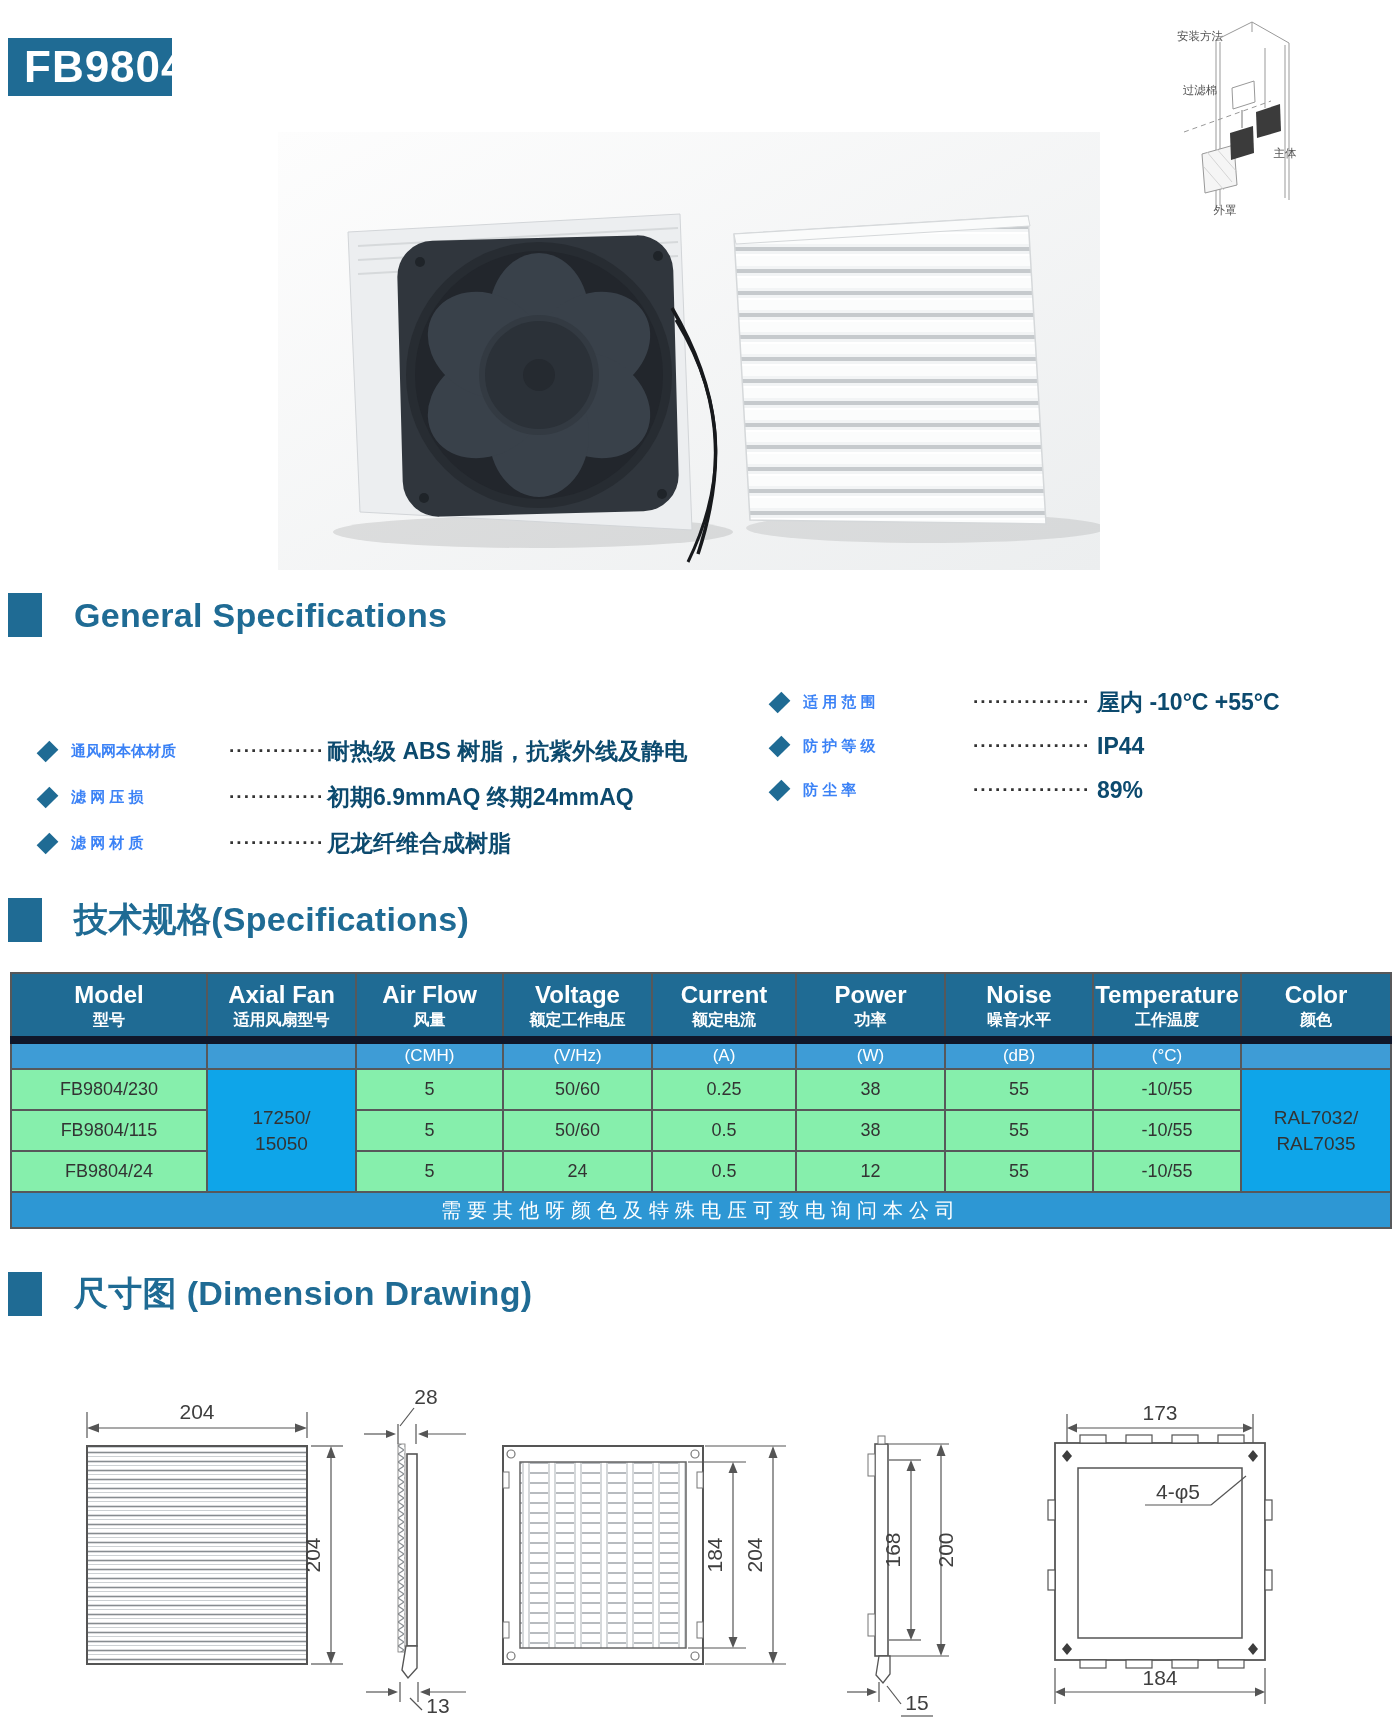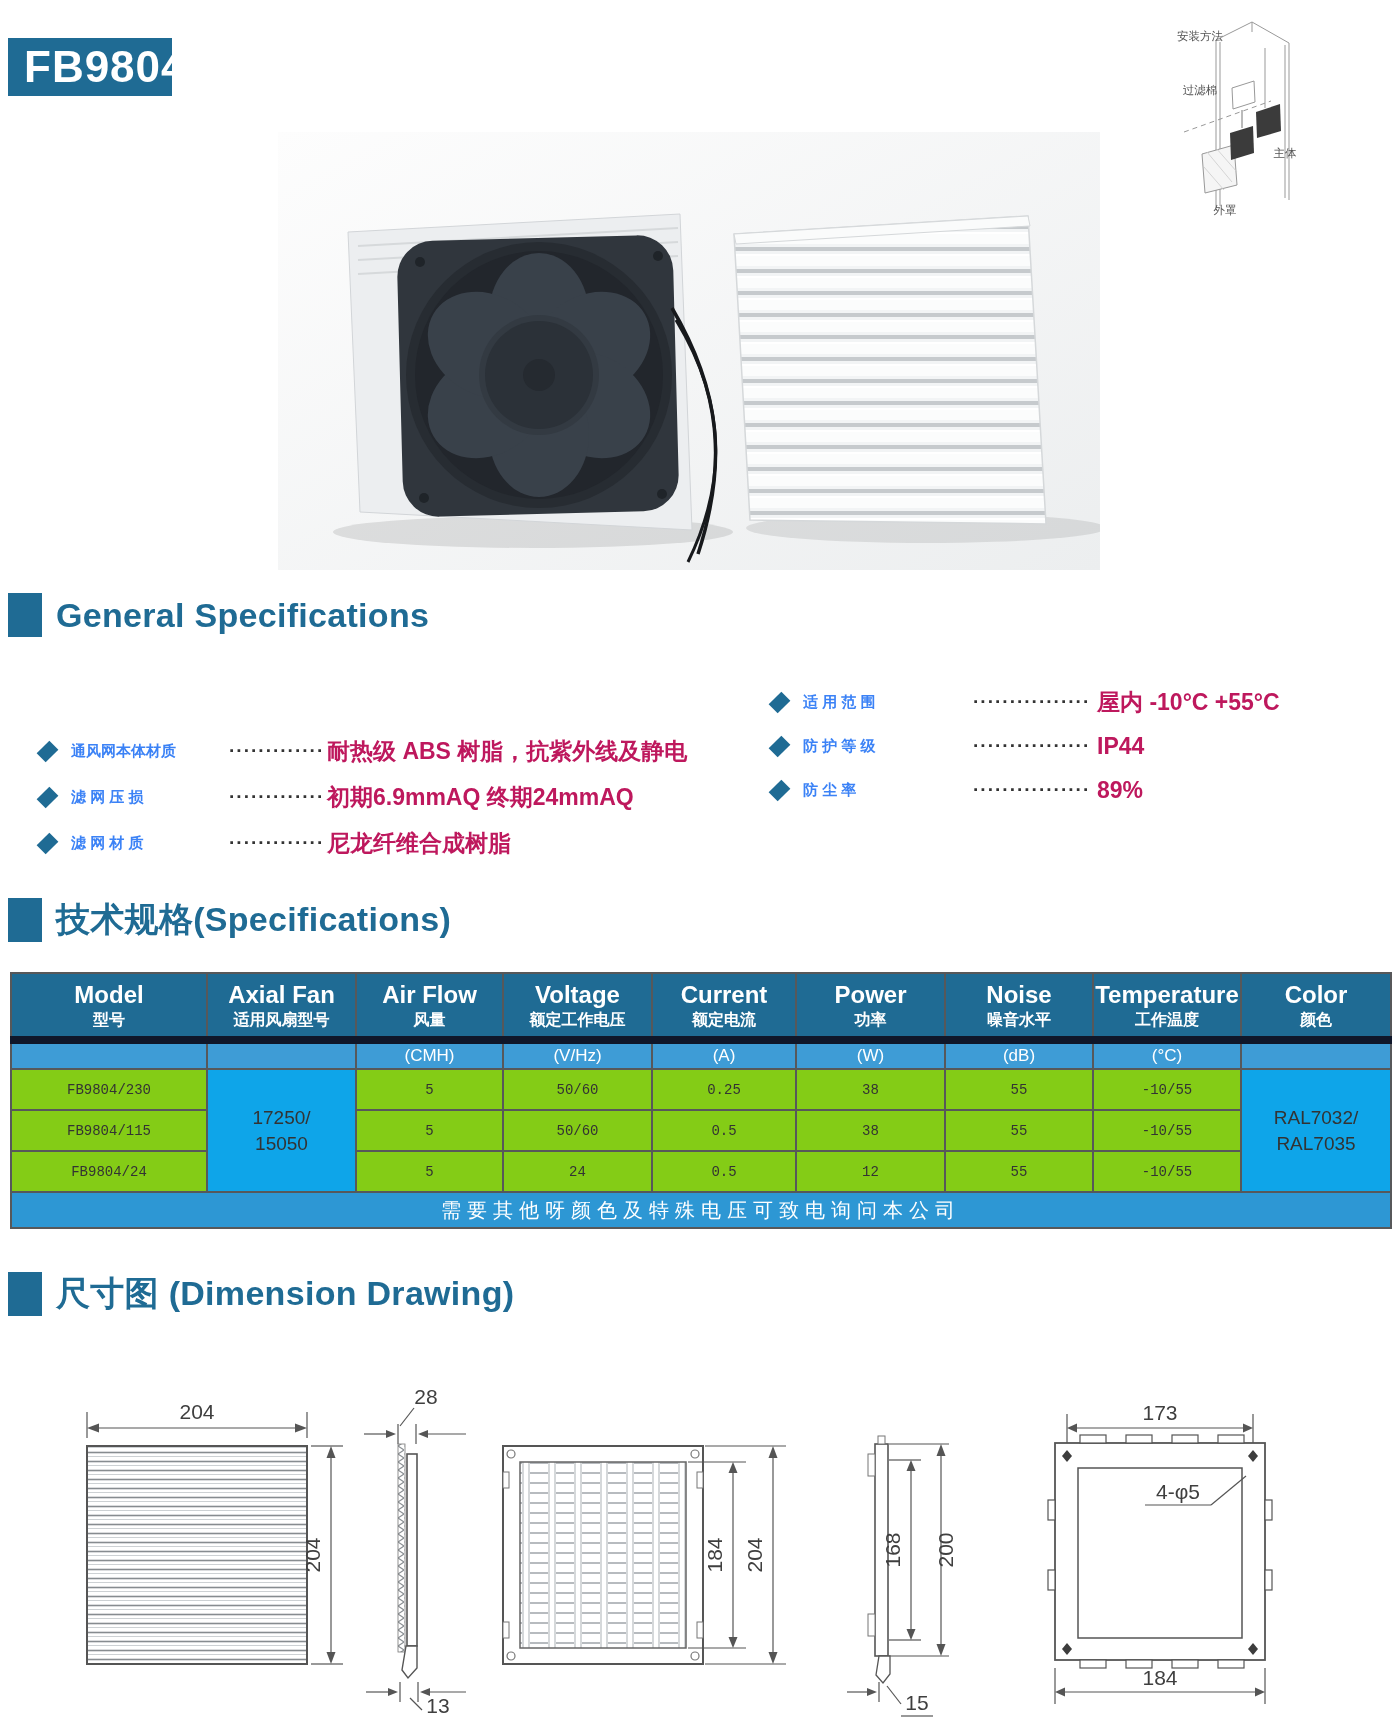--- a/index.html
+++ b/index.html
@@ -12,47 +12,47 @@
     width:1400px;height:1719px;position:relative;background:#ffffff;
     font-family:"Liberation Sans","DejaVu Sans",sans-serif;overflow:hidden;color:#222;
   }
   .model-badge{
     position:absolute;left:8px;top:38px;width:164px;height:58px;
     background:var(--brand-blue);color:#fff;font-size:44px;font-weight:bold;
     display:flex;align-items:center;padding-left:16px;box-sizing:border-box;letter-spacing:1px;
   }
   .photo-wrap{position:absolute;left:278px;top:132px;width:822px;height:438px;}
   .install-wrap{position:absolute;left:1066px;top:2px;width:230px;height:252px;}
-  .section-head{position:absolute;left:8px;display:flex;align-items:center;gap:14px;}
+  .section-head{position:absolute;left:8px;display:flex;align-items:center;gap:32px;}
   .head-sq{width:34px;height:44px;background:var(--brand-blue);flex:none;}
   .head-txt{font-size:34px;font-weight:bold;color:var(--brand-blue);letter-spacing:0.3px;white-space:nowrap;}
   #gs-head{top:593px;}
   #spec-head{top:897px;}
   #dim-head{top:1271px;}
   .spec-col{position:absolute;}
   #spec-left{left:36px;top:728px;width:660px;}
   #spec-right{left:768px;top:680px;width:440px;}
   .spec-item{display:flex;align-items:center;height:46px;}
   #spec-right .spec-item{height:44px;}
   .diamond{flex:none;width:15px;height:15px;background:var(--brand-blue);
     transform:rotate(45deg) scale(0.85,1.2);margin:0 16px 0 4px;}
   .spec-label{flex:none;width:158px;font-size:15px;font-weight:bold;color:#3b82f6;white-space:nowrap;}
   #spec-right .spec-label{width:170px;}
   .spec-dots{flex:none;width:92px;overflow:hidden;white-space:nowrap;font-size:19px;
     font-weight:bold;color:#333;letter-spacing:1px;}
   #spec-right .spec-dots{width:118px;}
-  .spec-value{font-size:23px;font-weight:bold;color:#be185d;white-space:nowrap;margin-left:6px;}
+  .spec-value{font-size:23px;font-weight:bold;color:#0c4a6e;white-space:nowrap;margin-left:6px;}
   .spec-table{position:absolute;left:10px;top:972px;width:1380px;border-collapse:collapse;
     table-layout:fixed;text-align:center;}
   .spec-table th,.spec-table td{border:2px solid #57585a;padding:0;overflow:hidden;}
   .spec-table th.hdr{background:var(--brand-blue);color:#fff;height:62px;font-weight:bold;}
   .hdr-en{font-size:24px;line-height:1.25;}
   .hdr-zh{font-size:16px;line-height:1.25;}
   .spec-table td.unit{background:var(--unit-row-blue);color:#fff;font-size:17px;height:24px;border-top:8px solid #0f172a;}
-  .spec-table td.cell{background:#84cc16;color:#333;font-size:14px;height:39px;font-family:Liberation Mono, monospace;}
+  .spec-table td.cell{background:#86efac;color:#333;font-size:18px;height:39px;}
   .spec-table td.merged{background:#0ea5e9;color:#333;font-size:19px;line-height:1.35;}
   .spec-table td.footrow{background:var(--footer-blue);color:#fff;font-size:20px;height:34px;letter-spacing:6px;}
   .dwg{position:absolute;}
   #dwg-louver-front{left:55px;top:1388px;}
   #dwg-louver-side{left:362px;top:1386px;}
   #dwg-grid-front{left:478px;top:1388px;}
   #dwg-grid-side{left:845px;top:1386px;}
   #dwg-frame-back{left:930px;top:1388px;}
   .dimtxt{font-size:21px;fill:#3f3f3f;}
   .diag-label{font-size:11.5px;fill:#555;}

